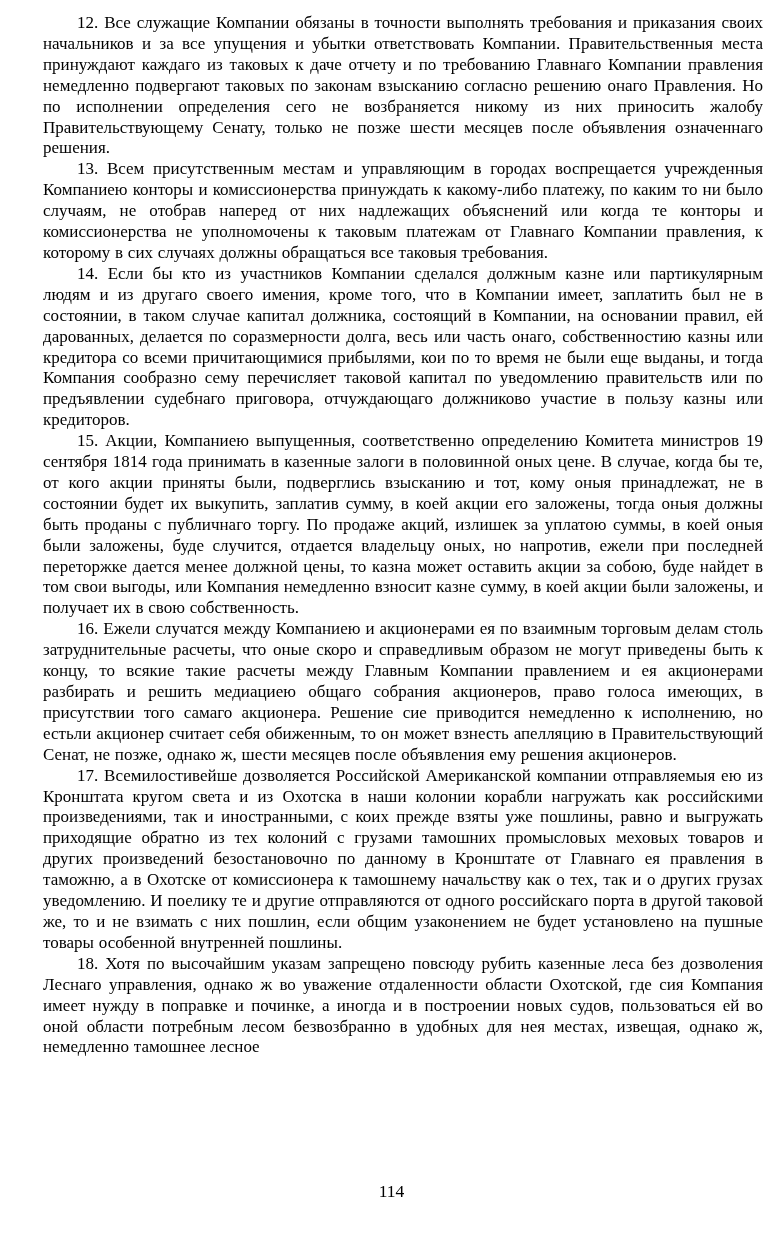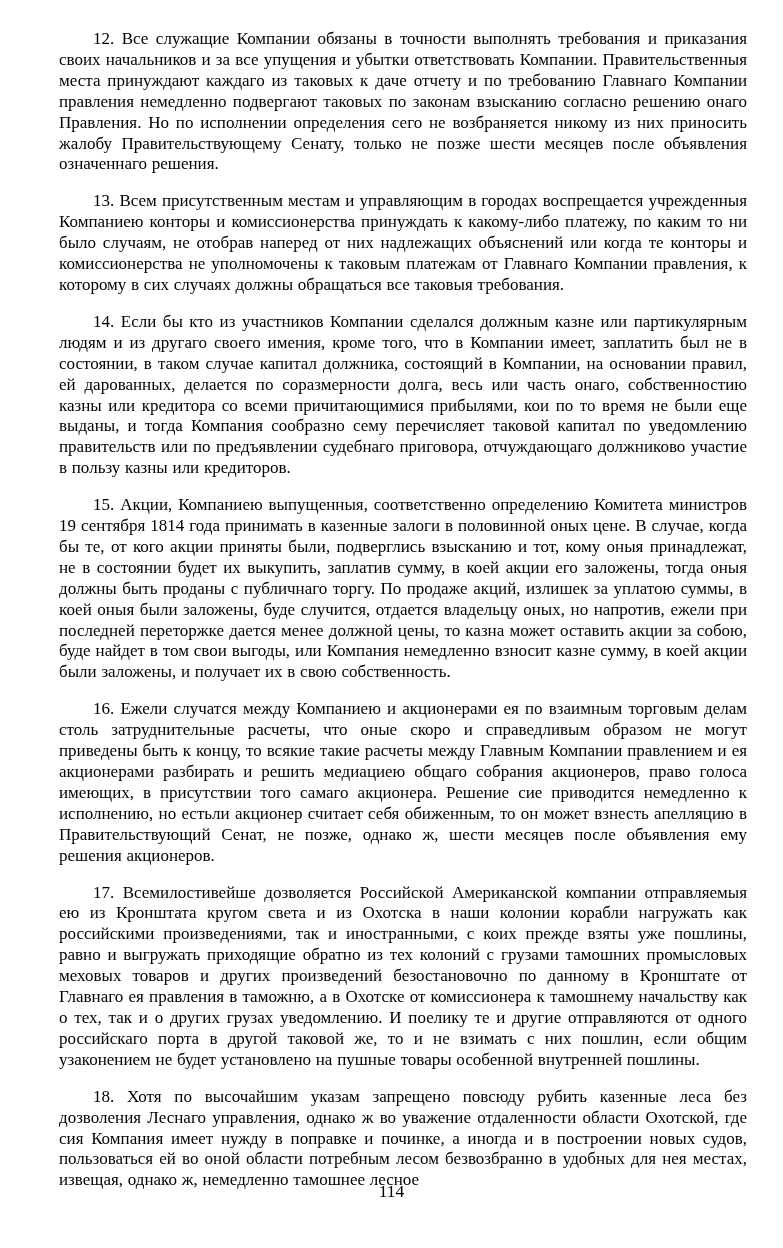--- a/index.html
+++ b/index.html
@@ -20,21 +20,21 @@
     left: 43px;
     top: 13px;
     width: 720px;
     font-family: "Liberation Serif", "DejaVu Serif", serif;
     font-size: 17px;
     line-height: 20.9px;
     text-align: justify;
     color: #000000;
   }
   .text-block p {
-    margin: 16px;
+    margin: 0;
     padding: 0;
     text-indent: 34px;
     word-spacing: 0.5px;
   }
   .page-number {
     position: absolute;
     top: 1181px;
     left: 0;
     width: 783px;
     text-align: center;

